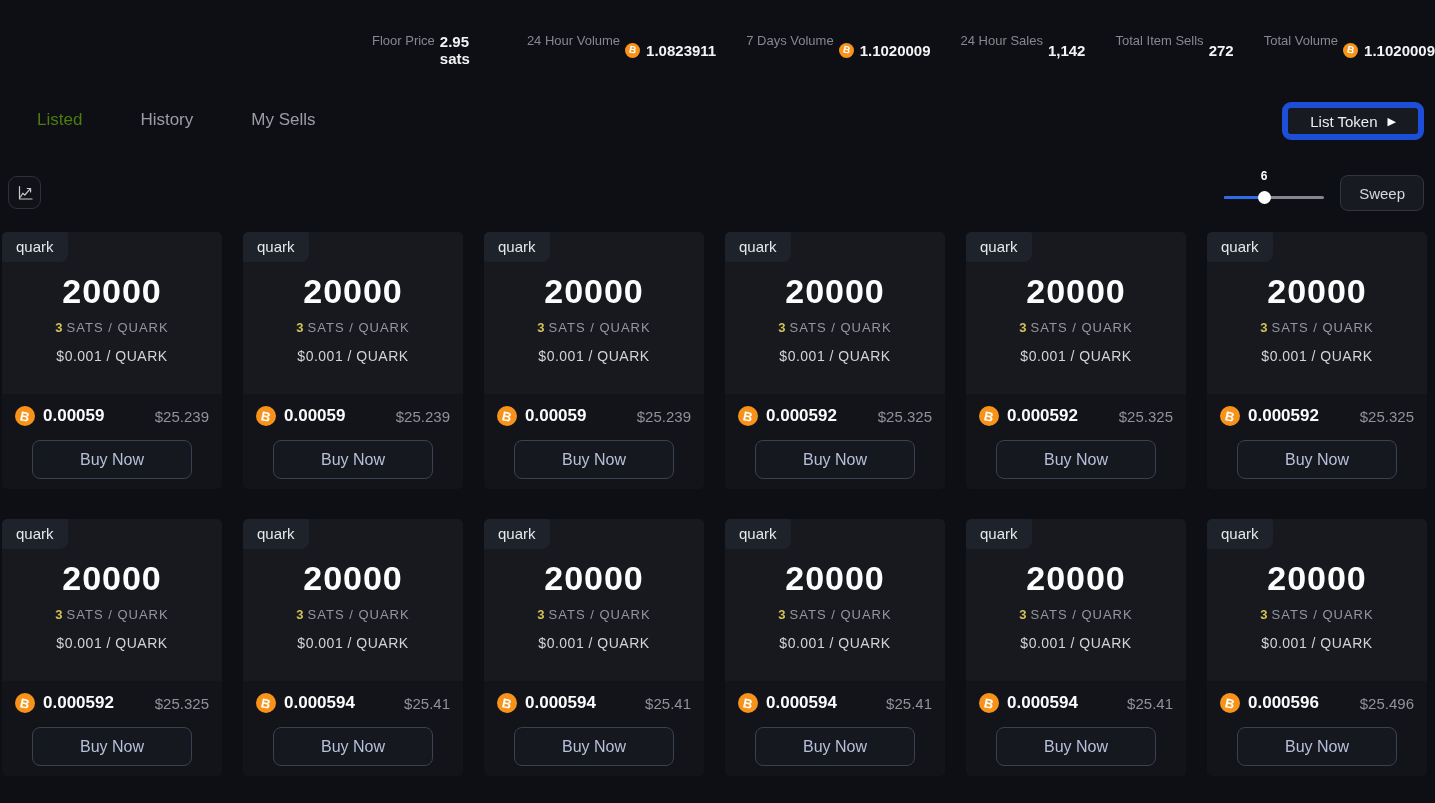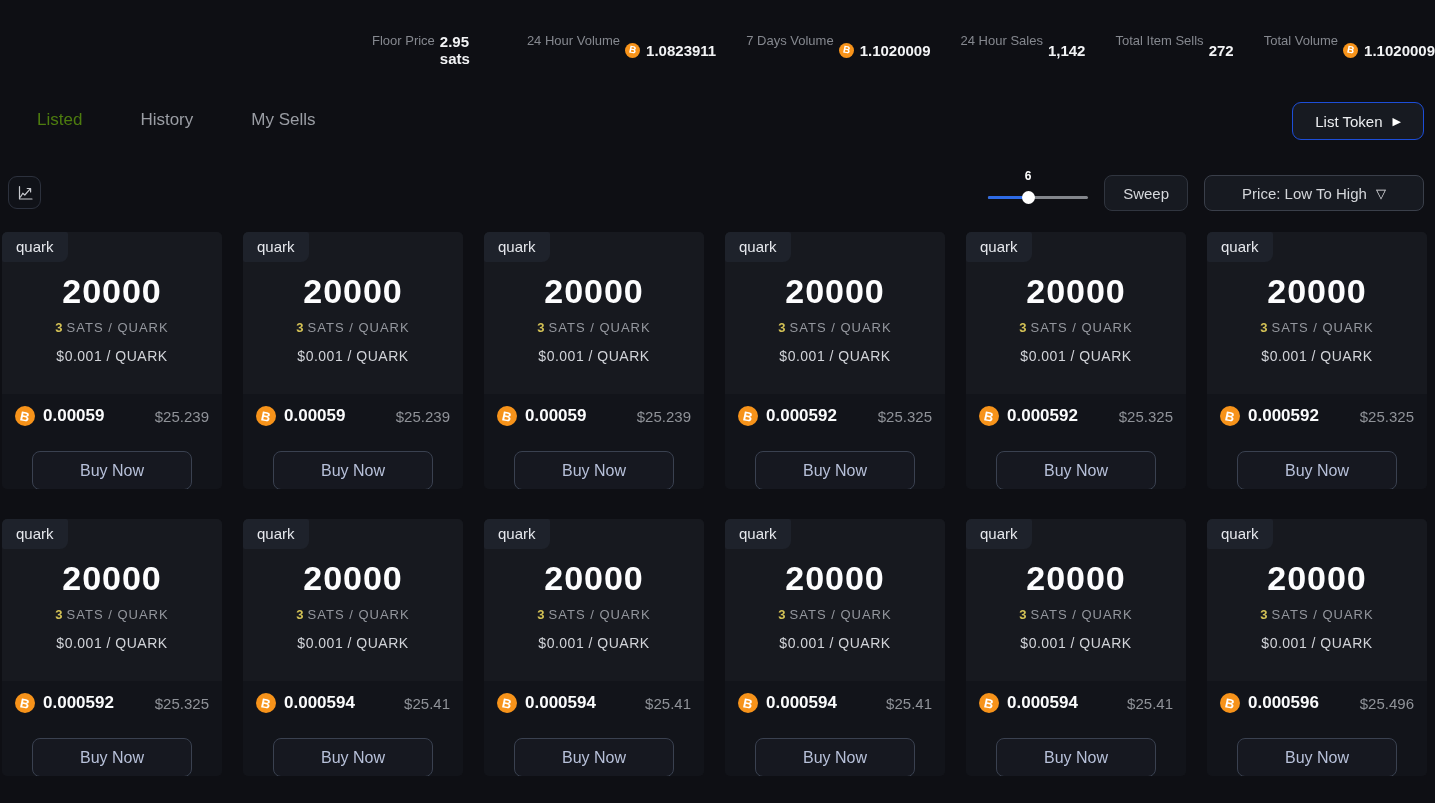--- a/index.html
+++ b/index.html
@@ -28,21 +28,21 @@
   .btc-badge.lg { width:20px; height:20px; font-size:13px; }
 
   
   .tabs { position:absolute; left:37px; top:110px; display:flex; gap:58px; }
   .tab { font-size:17px; color:#9a9da4; cursor:pointer; }
   .tab.active { color:#4d7c0f; font-weight:500; }
 
   .list-token-btn {
     position:absolute; right:11px; top:102px; height:38px; padding:0 22px;
     display:flex; align-items:center; gap:10px;
-    background:#171a21; border:1px solid #1d4ed8; border-radius:9px;
+    background:#171a21; border:6px solid #1d4ed8; border-radius:9px;
     color:#eceef1; font-size:15px; font-family:inherit; cursor:pointer;
   }
   .list-token-btn .play { font-size:11px; color:#ffffff; }
 
   
   .chart-btn {
     position:absolute; left:8px; top:176px; width:33px; height:33px;
     background:#101218; border:1px solid #2c313d; border-radius:9px;
     display:flex; align-items:center; justify-content:center; cursor:pointer;
   }
@@ -82,21 +82,21 @@
   .sats-line { text-align:center; margin-top:9px; font-size:13px; letter-spacing:1px; color:#94979e; }
   .sats-line .rate { color:#d3c155; font-weight:600; margin-right:3px; }
   .usd-line { text-align:center; margin-top:13px; font-size:14px; letter-spacing:0.5px; color:#d2d4d9; }
 
   .card-bottom { height:95px; padding:0 13px; background:#12141a; }
   .price-row { display:flex; align-items:center; padding-top:12px; }
   .btc-price { margin-left:8px; font-size:17px; font-weight:700; color:#fafbfc; }
   .usd-price { margin-left:auto; font-size:15px; color:#8f9298; }
 
   .buy-btn {
-    display:block; margin:25px auto 0; width:160px; height:39px;
+    display:block; margin:14px auto 0; width:160px; height:39px;
     background:rgba(90,110,160,0.05); border:1px solid #3a4150; border-radius:8px;
     color:#b7c0d9; font-size:16px; font-family:inherit; cursor:pointer;
   }
 </style>
 </head>
 <body>
 
 <header class="stats-bar">
   <div class="stat">
     <div class="stat-label">Floor Price</div>
@@ -159,24 +159,20 @@
 </button>
 
 <div class="toolbar-right">
   <div class="slider">
     <span class="val">6</span>
     <span class="track"></span>
     <span class="fill"></span>
     <span class="thumb"></span>
   </div>
   <button class="sweep-btn">Sweep</button>
-  <button class="sort-btn">
-    <span>Price: Low To High</span>
-    <span class="chev">▽</span>
-  </button>
 </div>
 
 <main class="grid">
   <article class="card">
     <div class="card-top">
       <span class="tag">quark</span>
       <div class="amount">20000</div>
       <div class="sats-line">
         <span class="rate">3</span><span>SATS / QUARK</span>
       </div>

